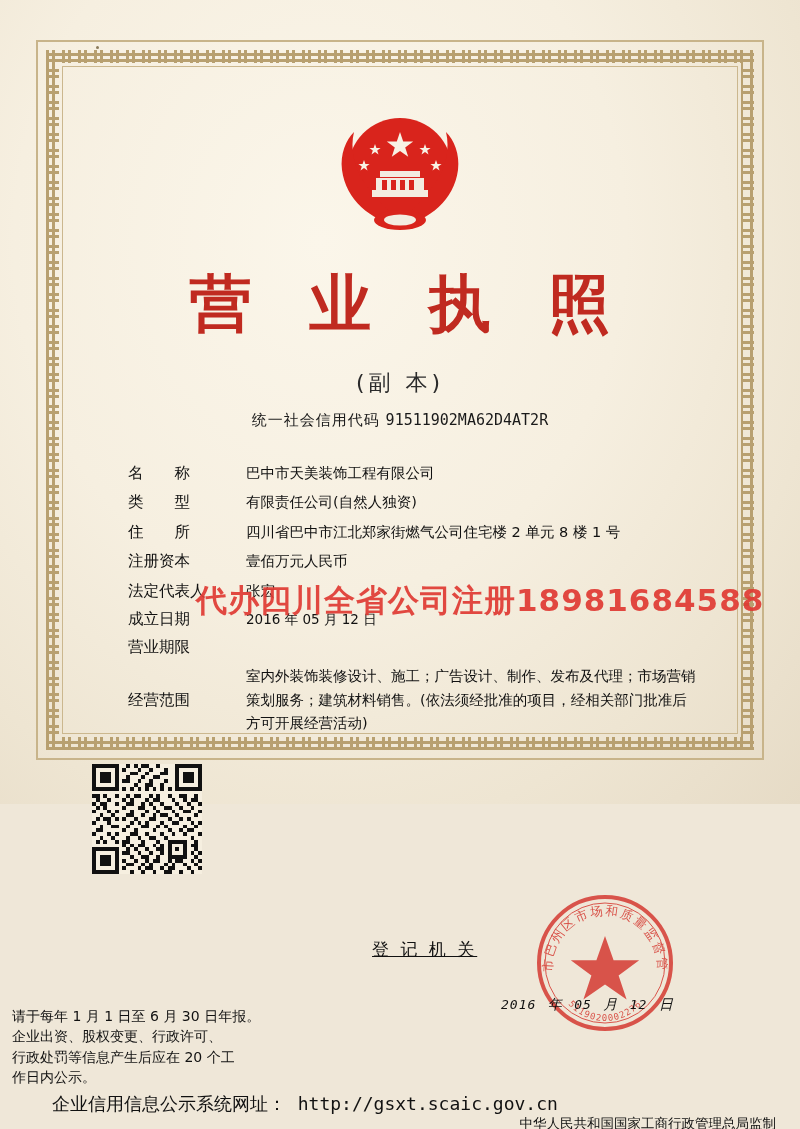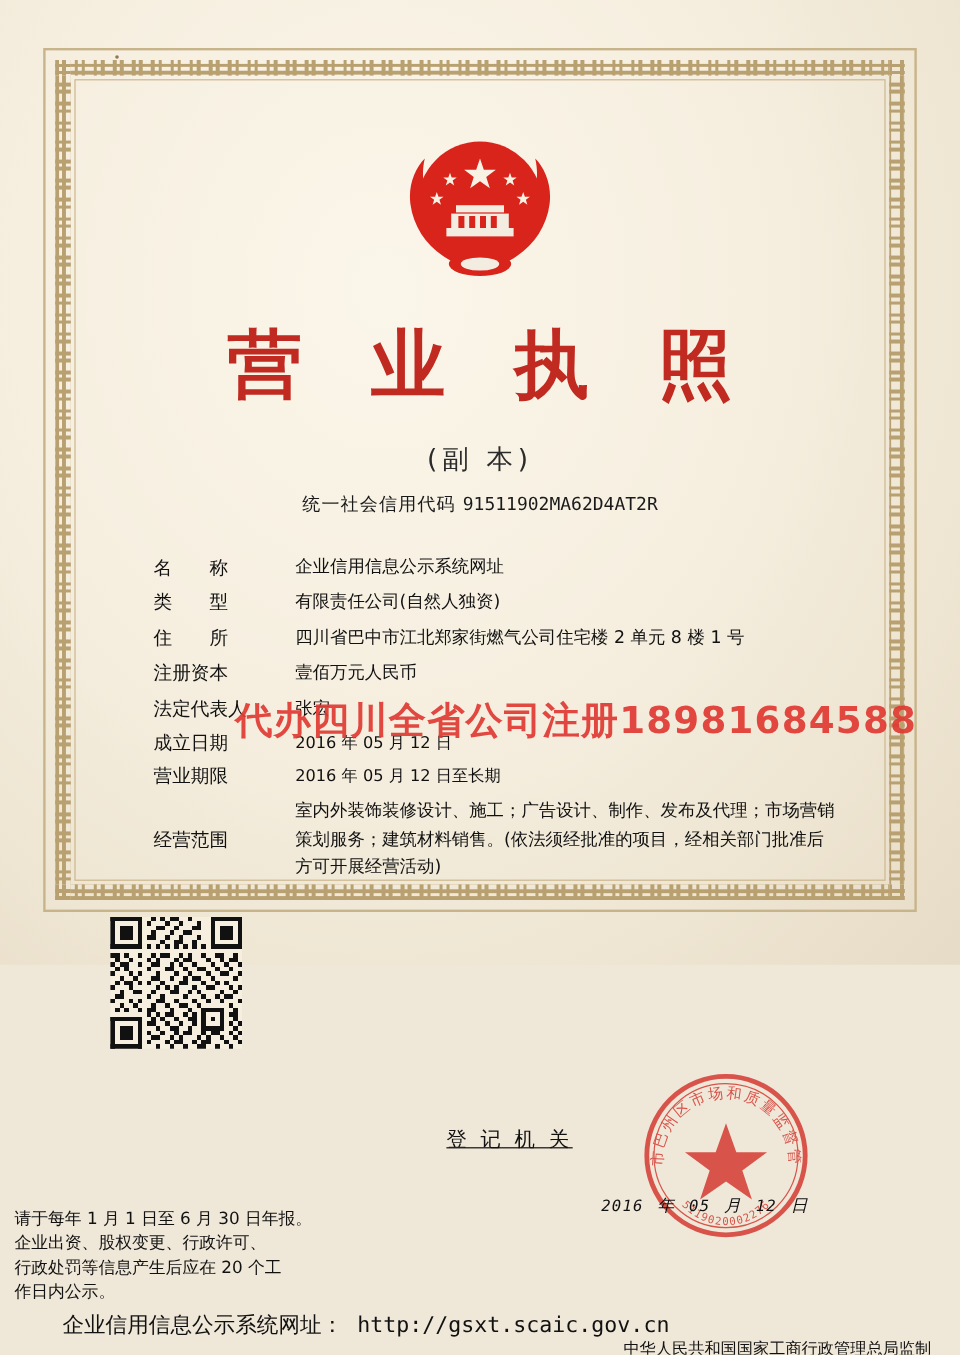--- a/index.html
+++ b/index.html
@@ -183,21 +183,21 @@
 
   <div class="credit-code">
     <span>统一社会信用代码</span>
     <span class="code">91511902MA62D4AT2R</span>
   </div>
 
   <div class="fields">
 
     <div class="row">
       <div class="label">名　　称</div>
-      <div class="value">企业信用信息公示系统网址</div>
+      <div class="value">巴中市天美装饰工程有限公司</div>
     </div>
 
     <div class="row">
       <div class="label">类　　型</div>
       <div class="value">有限责任公司(自然人独资)</div>
     </div>
 
     <div class="row">
       <div class="label">住　　所</div>
       <div class="value">四川省巴中市江北郑家街燃气公司住宅楼 2 单元 8 楼 1 号</div>
@@ -213,21 +213,20 @@
       <div class="value">张宏</div>
     </div>
 
     <div class="row">
       <div class="label">成立日期</div>
       <div class="value small">2016 年 05 月 12 日</div>
     </div>
 
     <div class="row">
       <div class="label">营业期限</div>
-      <div class="value small">2016 年 05 月 12 日至长期</div>
     </div>
 
     <div class="row">
       <div class="label">经营范围</div>
       <div class="value scope">室内外装饰装修设计、施工；广告设计、制作、发布及代理；市场营销策划服务；建筑材料销售。(依法须经批准的项目，经相关部门批准后方可开展经营活动)</div>
     </div>
 
   </div>
 
   <div class="watermark">代办四川全省公司注册18981684588</div>

